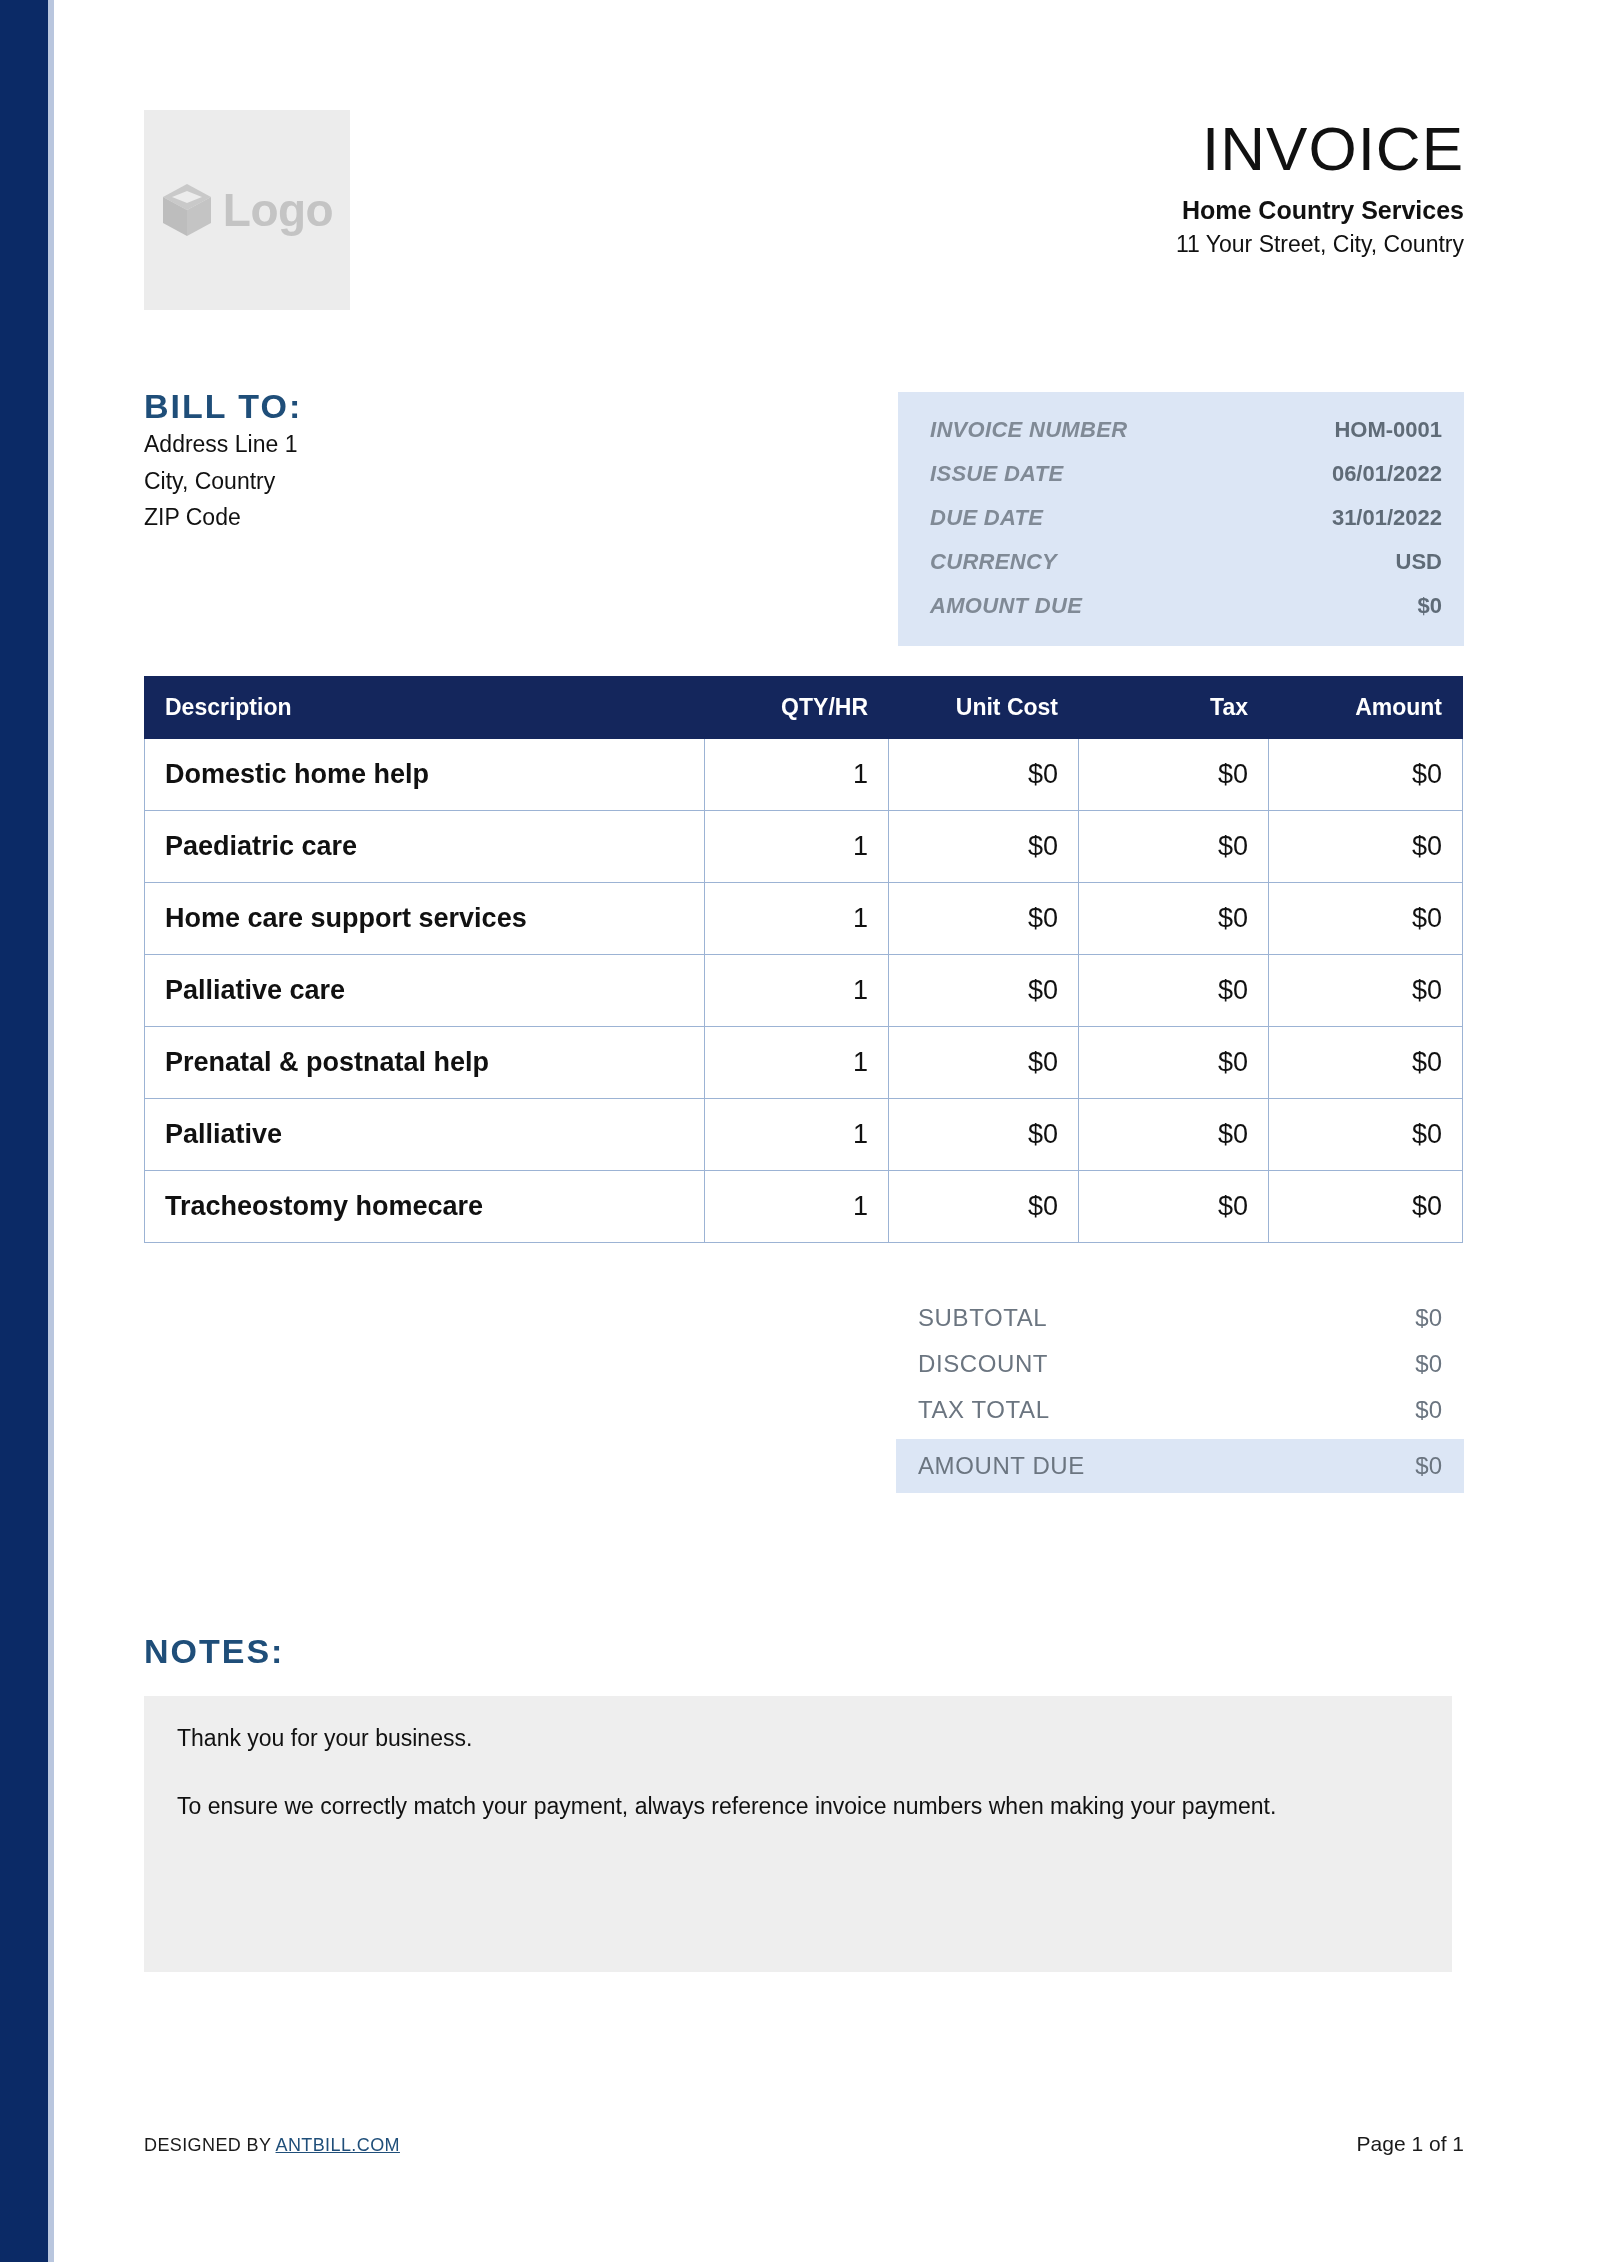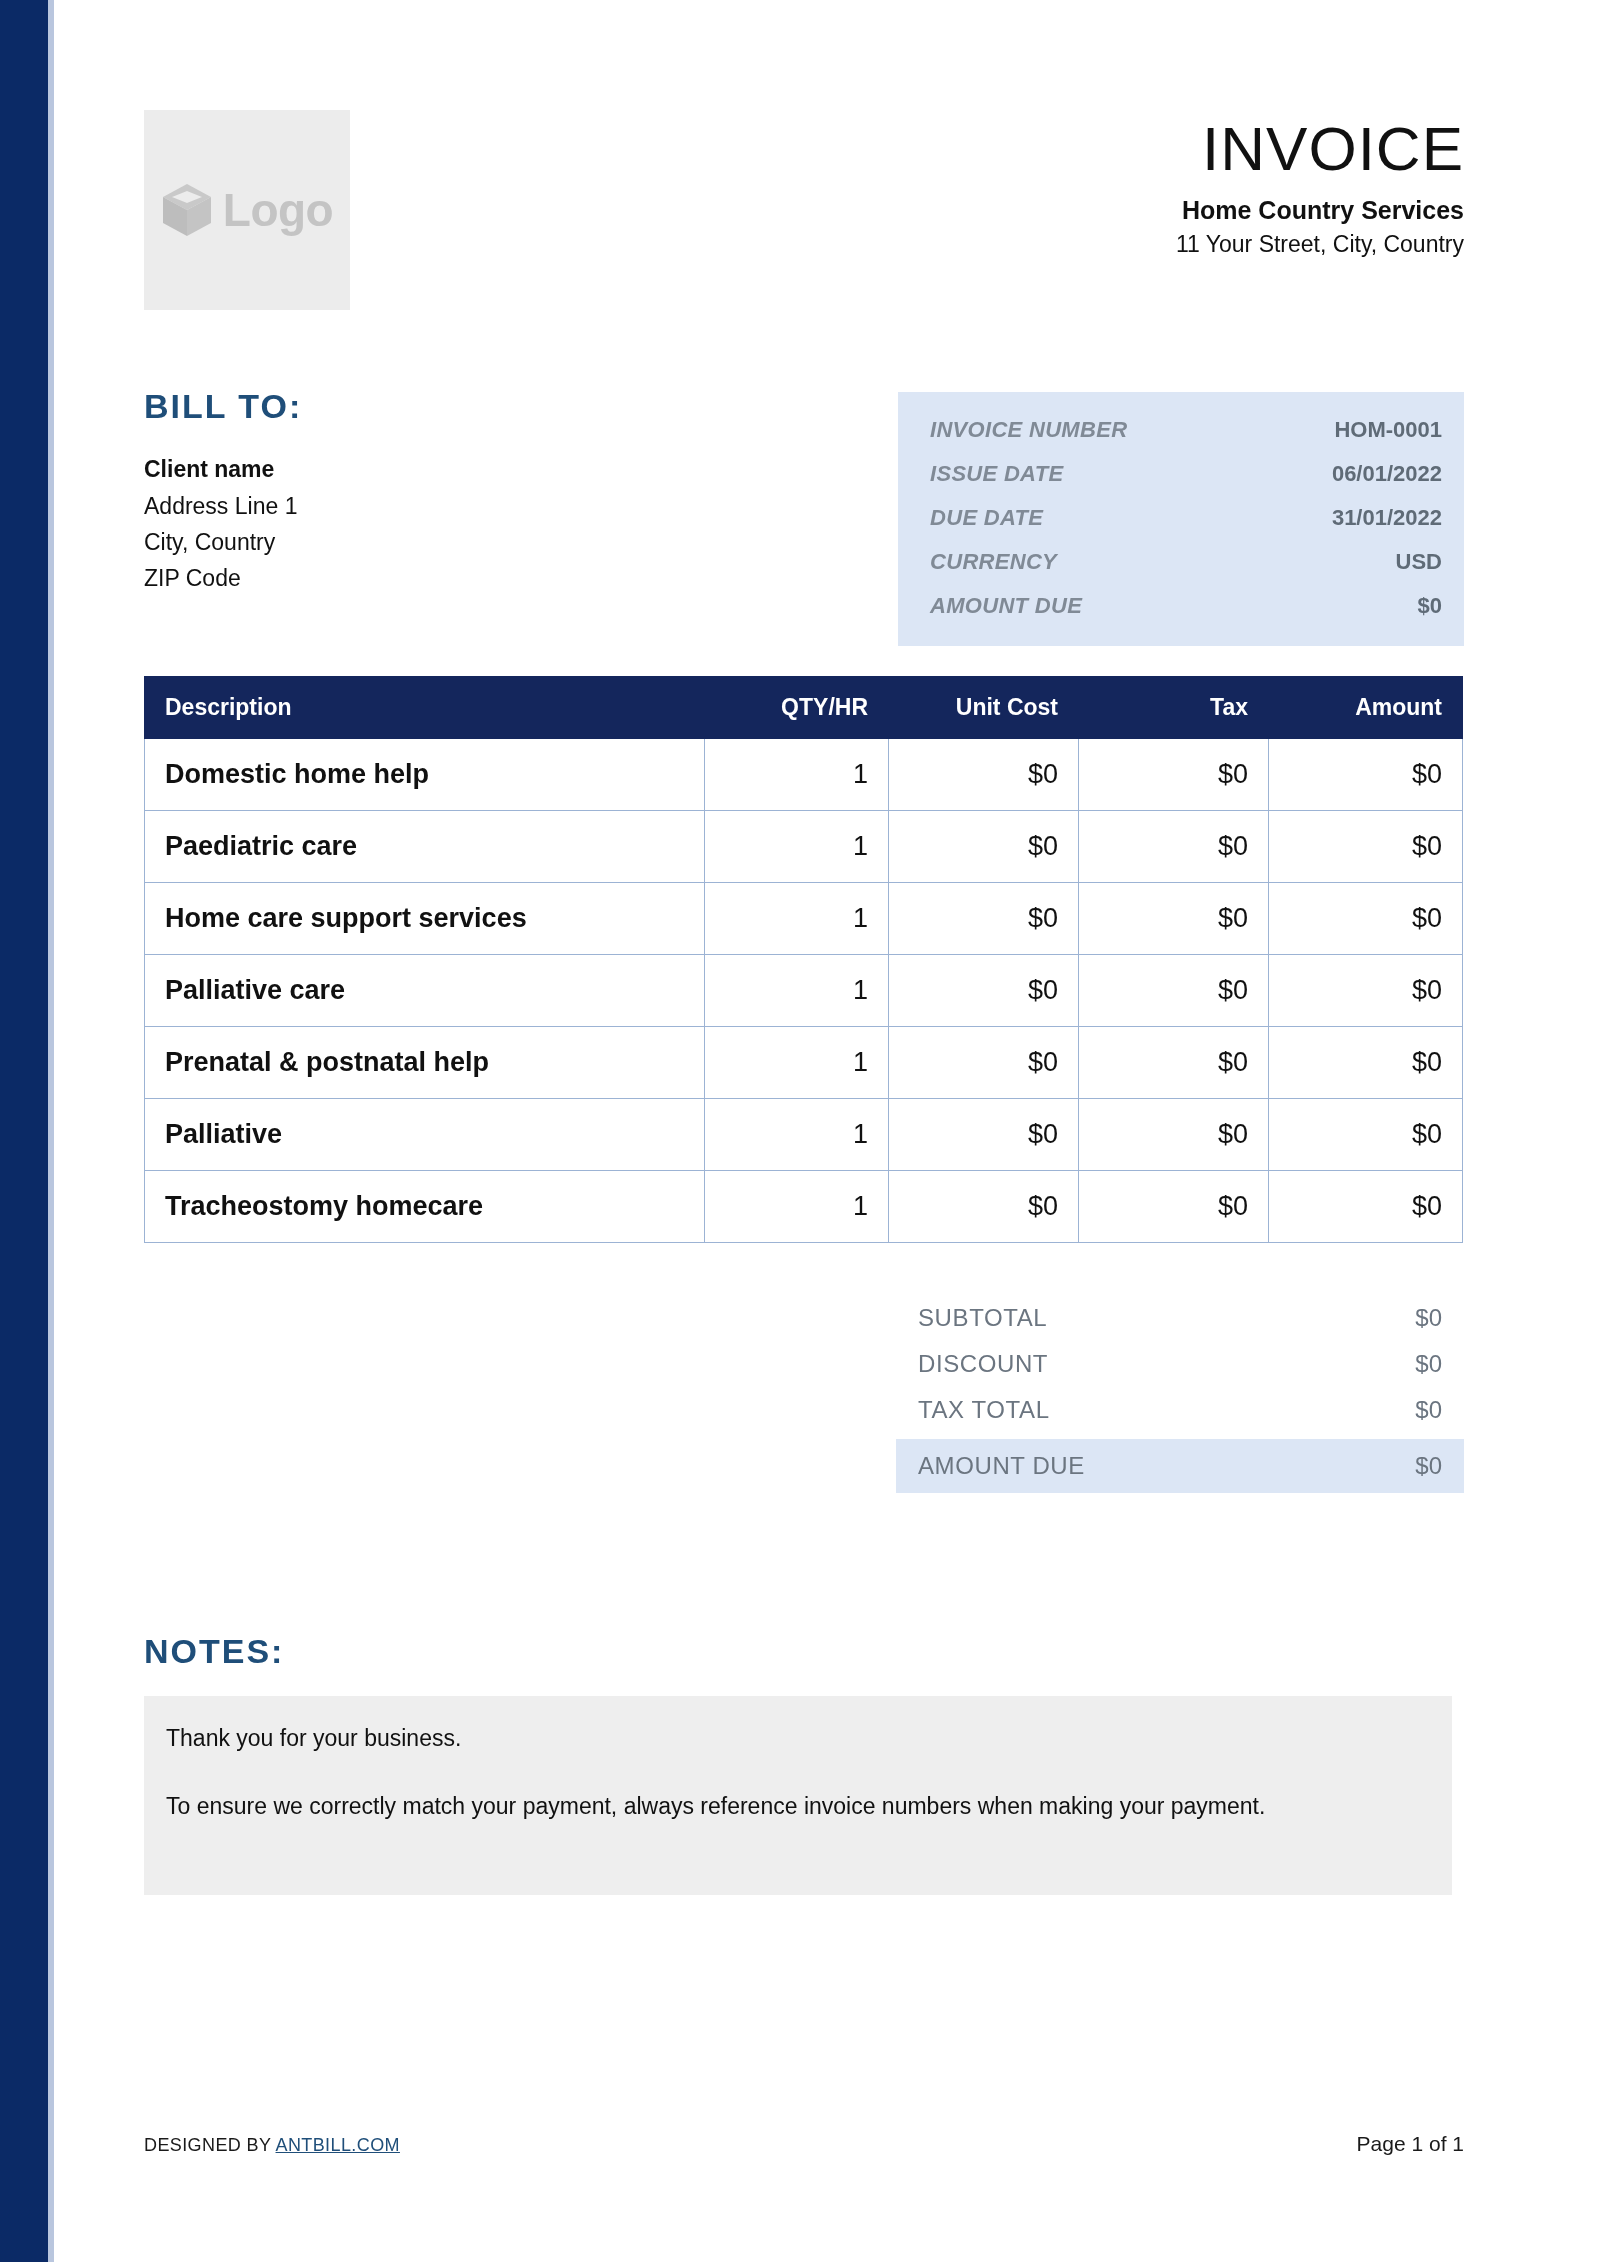--- a/index.html
+++ b/index.html
@@ -216,23 +216,23 @@
     padding-bottom: 13px;
     margin-top: 6px;
   }
 
   
   .notes-section { margin-top: 140px; }
   .notes-box {
     background: #eeeeee;
     margin-top: 26px;
     width: 1308px;
-    height: 199px;
+    height: 276px;
     box-sizing: border-box;
-    padding: 26px 22px;
+    padding: 26px 33px;
   }
   .notes-line {
     font-size: 23px;
     color: #111111;
     line-height: 1.45;
   }
   .notes-line.second { margin-top: 34px; max-width: 1210px; }
 
   
   .footer {
@@ -287,21 +287,20 @@
         <div class="invoice-title">INVOICE</div>
         <div class="company-name">Home Country Services</div>
         <div class="company-address">11 Your Street, City, Country</div>
       </div>
     </div>
 
     <div class="mid">
 
       <div class="bill-to">
         <div class="section-heading">BILL TO:</div>
-        <div class="client-name">Client name</div>
         <div class="client-line">Address Line 1</div>
         <div class="client-line">City, Country</div>
         <div class="client-line">ZIP Code</div>
       </div>
 
       <div class="details-box">
         <div class="detail-row">
           <span class="detail-label">INVOICE NUMBER</span>
           <span class="detail-value">HOM-0001</span>
         </div>

